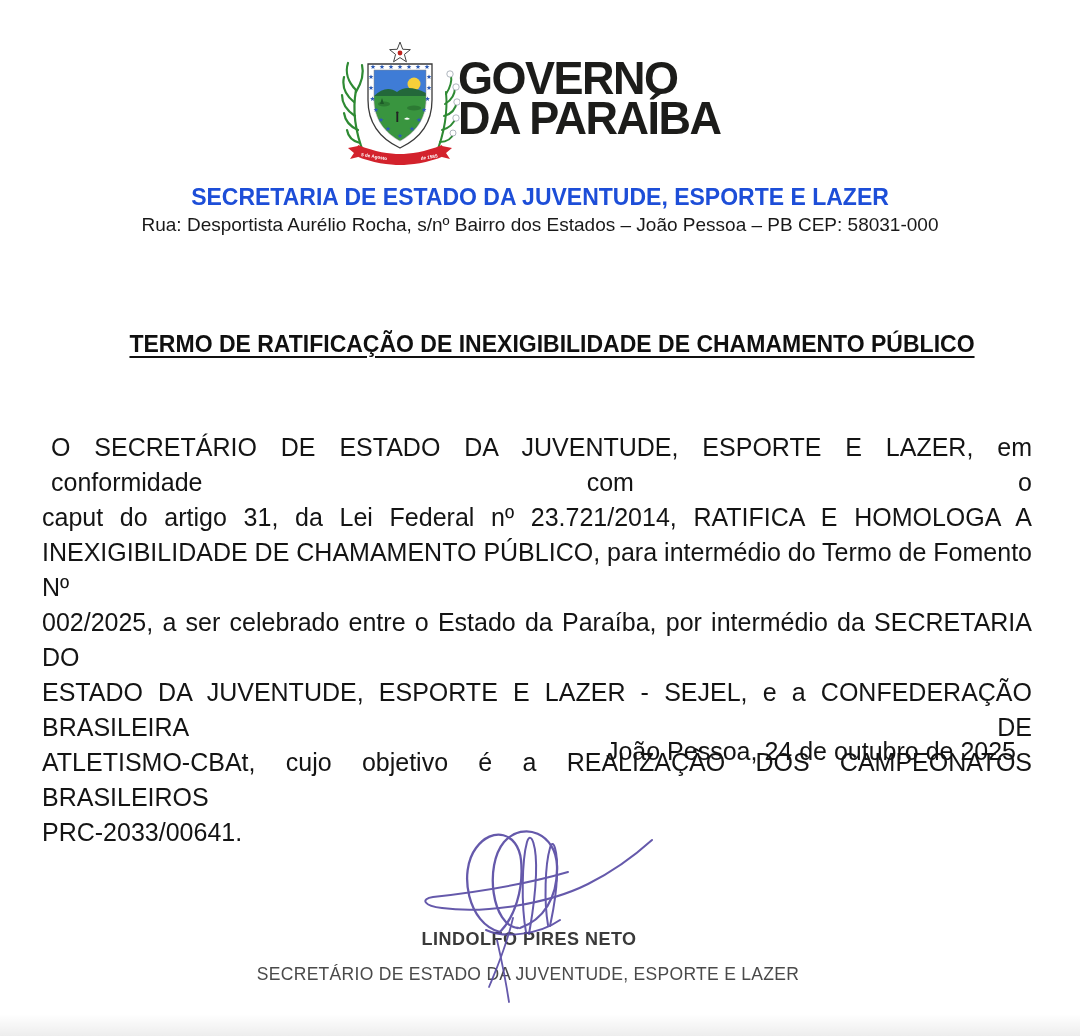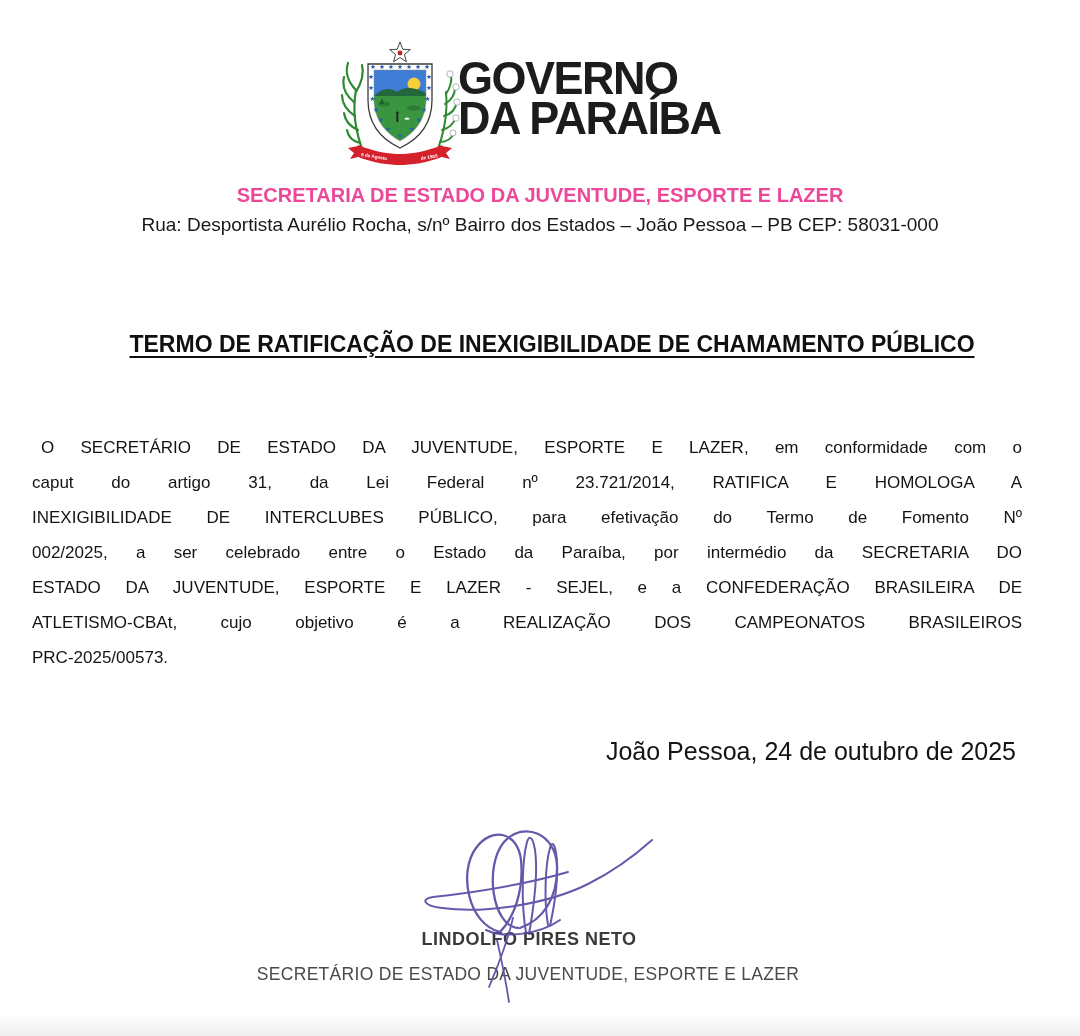--- a/index.html
+++ b/index.html
@@ -18,38 +18,38 @@
   .wordmark {
     position: absolute; left: 458px; top: 59px;
     font-weight: 700; font-size: 45px; line-height: 38px;
     letter-spacing: -1.5px; color: #1c1c1a;
     transform: scaleY(1.04); transform-origin: left top;
   }
 
   
   .org-name {
     position: absolute; top: 184px; left: 0; width: 100%;
-    text-align: center; font-weight: 700; font-size: 20px; color: #ec4899;
+    text-align: center; font-weight: 700; font-size: 23px; color: #1d4ed8;
   }
   .address {
     position: absolute; top: 214px; left: 0; width: 100%;
     text-align: center; font-size: 19px; color: #191919;
   }
 
   
   .doc-title {
     position: absolute; top: 331px; left: 12px; width: 100%;
     text-align: center; font-weight: 700; font-size: 23px; color: #101010;
     text-decoration: underline; text-underline-offset: 4px; text-decoration-thickness: 2px;
   }
 
   
   .body-text {
-    position: absolute; top: 430px; left: 32px; width: 990px;
-    font-size: 17px; line-height: 35px; color: #141414;
+    position: absolute; top: 430px; left: 42px; width: 990px;
+    font-size: 25px; line-height: 35px; color: #141414;
   }
   .body-line { text-align: justify; text-align-last: justify; white-space: normal; }
   .body-line.first { padding-left: 9px; }
   .body-line.last { text-align-last: left; }
 
   .date-line {
     position: absolute; top: 737px; right: 64px;
     font-size: 25px; color: #141414;
   }
 
@@ -175,25 +175,25 @@
   </div>
 
   <div class="org-name">SECRETARIA DE ESTADO DA JUVENTUDE, ESPORTE E LAZER</div>
   <div class="address">Rua: Desportista Aurélio Rocha, s/nº Bairro dos Estados – João Pessoa – PB CEP: 58031-000</div>
 
   <div class="doc-title">TERMO DE RATIFICAÇÃO DE INEXIGIBILIDADE DE CHAMAMENTO PÚBLICO</div>
 
   <div class="body-text">
     <div class="body-line first">O SECRETÁRIO DE ESTADO DA JUVENTUDE, ESPORTE E LAZER, em conformidade com o</div>
     <div class="body-line">caput do artigo 31, da Lei Federal nº 23.721/2014, RATIFICA E HOMOLOGA A</div>
-    <div class="body-line">INEXIGIBILIDADE DE INTERCLUBES PÚBLICO, para efetivação do Termo de Fomento Nº</div>
+    <div class="body-line">INEXIGIBILIDADE DE CHAMAMENTO PÚBLICO, para intermédio do Termo de Fomento Nº</div>
     <div class="body-line">002/2025, a ser celebrado entre o Estado da Paraíba, por intermédio da SECRETARIA DO</div>
     <div class="body-line">ESTADO DA JUVENTUDE, ESPORTE E LAZER - SEJEL, e a CONFEDERAÇÃO BRASILEIRA DE</div>
     <div class="body-line">ATLETISMO-CBAt, cujo objetivo é a REALIZAÇÃO DOS CAMPEONATOS BRASILEIROS</div>
-    <div class="body-line last">PRC-2025/00573.</div>
+    <div class="body-line last">PRC-2033/00641.</div>
   </div>
 
   <div class="date-line">João Pessoa, 24 de outubro de 2025</div>
 
   <div class="signer-name">LINDOLFO PIRES NETO</div>
   <div class="signer-role">SECRETÁRIO DE ESTADO DA JUVENTUDE, ESPORTE E LAZER</div>
 
   <svg class="signature-svg" viewBox="0 0 350 200" xmlns="http://www.w3.org/2000/svg">
     <g fill="none" stroke-linecap="round" opacity="0.92" stroke="#584ba4">
 

